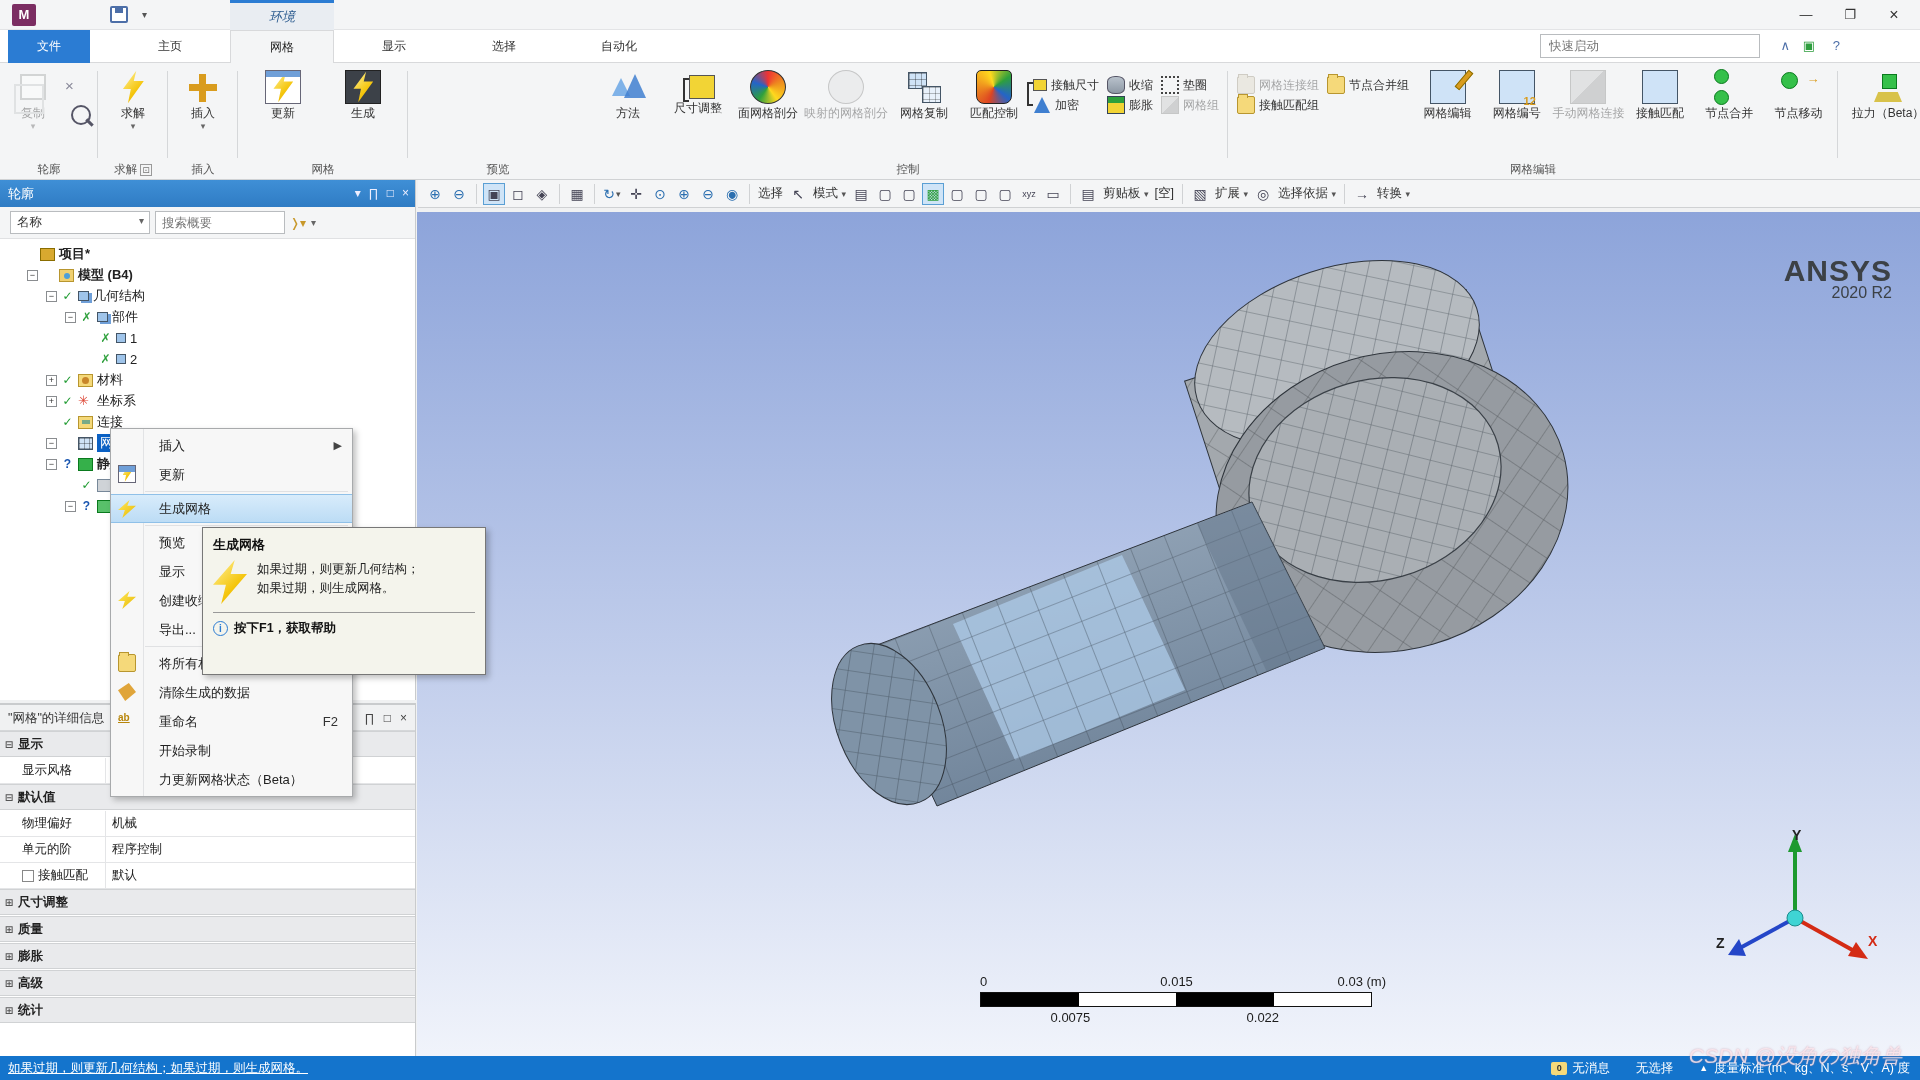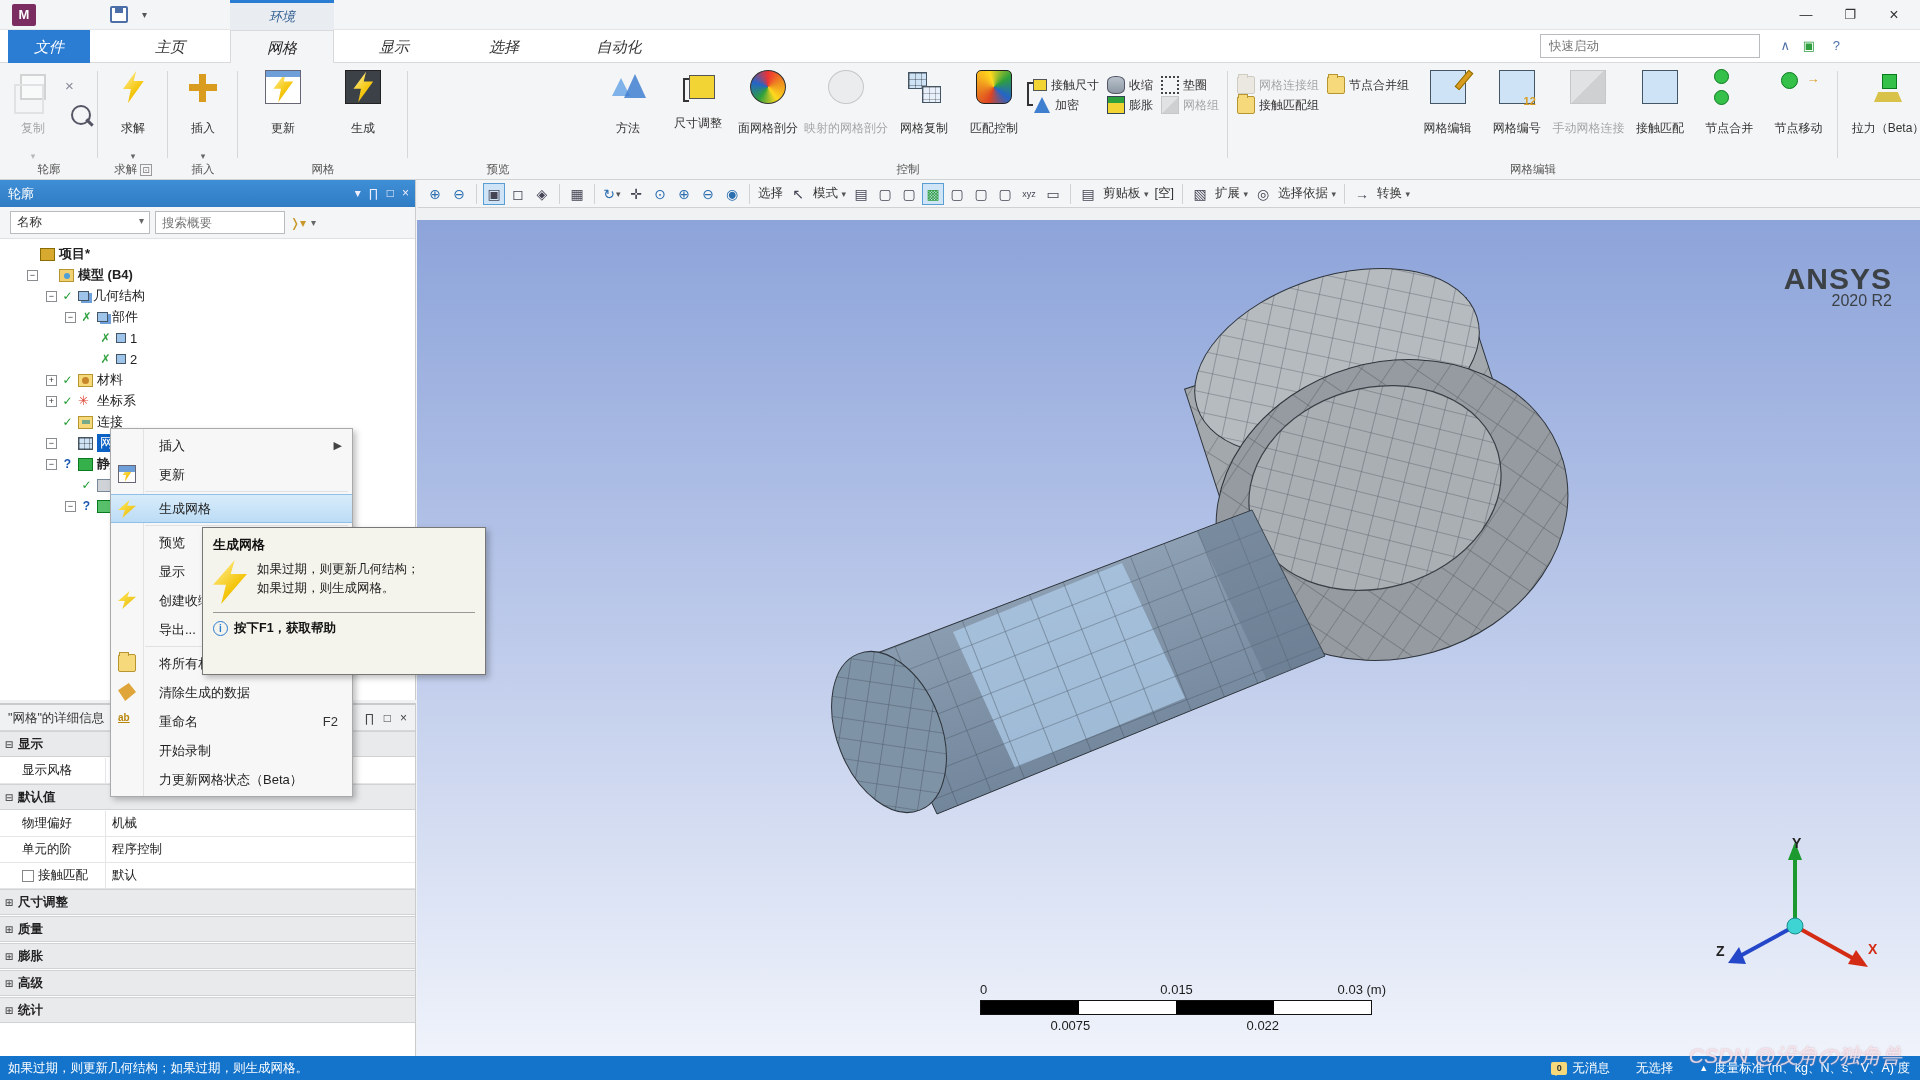--- a/index.html
+++ b/index.html
@@ -12,31 +12,31 @@
   #save-ic { position:absolute; left:110px; top:6px; width:18px; height:17px; border:2px solid #4d6fa8; border-radius:2px; background:#fff;}
   #save-ic::after{content:""; position:absolute; left:3px; top:-1px; width:8px; height:6px; background:#4d6fa8;}
   #tb-drop { position:absolute; left:142px; top:9px; color:#555; font-size:10px;}
   #win-title { position:absolute; left:0; right:0; top:6px; text-align:center; color:#333; font-size:13.5px;}
   .winbtns { position:absolute; right:6px; top:0; height:30px; display:flex; gap:4px; align-items:center;}
   .winbtn { width:40px; height:24px; text-align:center; line-height:24px; color:#333; font-size:13px;}
   
   #ctx-tab { position:absolute; left:230px; top:0px; width:104px; height:30px; background:#e9edf2; border-top:3px solid #2b7cd3; text-align:center; line-height:27px; color:#2b5b8f;font-style:italic;}
   
   #tabrow { position:absolute; left:0; top:30px; width:1920px; height:33px; background:#fff; border-bottom:1px solid #d8d9db;}
-  .tab { position:absolute; top:0; height:33px; text-align:center; line-height:33px; font-size:15px; color:#333;font-style:italic;}
+  .tab { position:absolute; top:0; height:33px; text-align:center; line-height:33px; font-size:12px; color:#333;}
   .tab.file { background:#2b7cd3; color:#fff; }
   .tab.active { background:#f4f5f6; border:1px solid #d8d9db; border-bottom:none; color:#222;}
   #quickbox { position:absolute; right:160px; top:4px; width:220px; height:24px; border:1px solid #b9bcbf; background:#fff; color:#9aa0a6; padding:3px 8px; font-size:12.5px;}
   .tr-ic { position:absolute; top:8px; font-size:13px; color:#4d6fa8;}
   
   #ribbon { position:absolute; left:0; top:63px; width:1920px; height:97px; background:#f4f5f6;}
   #grouprow { position:absolute; left:0; top:160px; width:1920px; height:20px; background:#f4f5f6; border-bottom:1px solid #d0d2d4;}
   .rgroup { position:absolute; top:0; height:97px; display:flex; align-items:flex-start; padding:4px 6px 0 6px; gap:2px;}
   .rgroup::after{content:""; position:absolute; right:0; top:8px; bottom:2px; width:1px; background:#d5d7d9;}
-  .bigbtn { width:78px; display:flex; flex-direction:column; align-items:center; padding-top:3px; gap:18px;justify-content:space-between;}
+  .bigbtn { width:78px; display:flex; flex-direction:column; align-items:center; padding-top:3px; gap:3px;justify-content:space-between;}
   .bigbtn .lbl { font-size:12px; color:#333; text-align:center; line-height:13px; white-space:nowrap;}
   .bigbtn .arr { font-size:9px; color:#666; line-height:6px;}
   .disabled { opacity:.42; filter:grayscale(.8);}
   .smallcol { display:flex; flex-direction:column; padding-top:8px; margin:0 3px;}
   .smallbtn { display:flex; align-items:center; gap:4px; height:20px; font-size:12px; color:#333; white-space:nowrap;}
   .glabel { position:absolute; top:2px; font-size:11.5px; color:#555; text-align:center; width:120px; margin-left:-60px;}
   .dlgl { font-size:9px; border:1px solid #999; padding:0 1px; color:#777; margin-left:3px;}
   
   .ic { width:36px; height:34px; position:relative; flex:none;}
   .ic16 { width:18px; height:18px; position:relative; flex:none;}
@@ -145,34 +145,34 @@
   #tooltip .tbody { display:flex; gap:10px; margin-top:6px;}
   #tooltip .tbolt { width:34px; height:44px; position:relative; flex:none;}
   #tooltip .tbolt::before{content:""; position:absolute; inset:0;
     background:linear-gradient(135deg,#fff3a0,#f5c60f 60%,#d9a800);
     clip-path:polygon(64% 0,0 56%,38% 56%,24% 100%,100% 32%,52% 32%);}
   #tooltip .ttext { font-size:12.5px; color:#222; line-height:19px;}
   #tooltip .tsep { height:1px; background:#999; margin:8px 0 7px 0;}
   #tooltip .tfoot { font-weight:bold; font-size:12.5px; color:#111; display:flex; align-items:center; gap:6px;}
   .info-i { width:15px; height:15px; border-radius:50%; border:1.5px solid #2b7cd3; color:#2b7cd3; font-size:10px; text-align:center; line-height:13px; font-weight:bold;}
   
-  #viewport { position:absolute; left:417px; top:220px; width:1503px; height:794px;}
+  #viewport { position:absolute; left:417px; top:212px; width:1503px; height:794px;}
   #ansyslogo { position:absolute; right:28px; top:42px; text-align:right; color:#3c4146; z-index:5;}
   #ansyslogo .l1 { font-size:30px; font-weight:bold; letter-spacing:1px; font-family:"Liberation Sans",sans-serif;}
   #ansyslogo .l2 { font-size:16px; margin-top:-4px;}
   
   #scalebar { position:absolute; left:563px; top:762px; width:392px; z-index:5; color:#1c1c1c; font-size:13px;}
   #scalebar .labels-top { position:relative; height:16px;}
   #scalebar .bar { display:flex; height:15px; border:1px solid #111; margin-top:2px;}
   #scalebar .seg { flex:1;}
   #scalebar .labels-bot { position:relative; height:16px; margin-top:3px;}
   
   #triad { position:absolute; right:40px; bottom:40px; width:170px; height:140px; z-index:5;}
   
-  #statusbar { position:absolute; left:0; top:1056px; width:1920px; height:24px; background:#1474cc; color:#fff; display:flex; align-items:center; font-size:12.5px;}
+  #statusbar { position:absolute; left:0; top:1056px; width:1920px; height:24px; background:#1474cc; color:#fff; display:flex; align-items:center; font-size:12.5px;text-decoration:underline;}
   #statusbar .left { padding-left:8px;}
   #statusbar .right { position:absolute; right:10px; display:flex; align-items:center; gap:26px;}
   .bubble { width:16px; height:13px; background:#f5d97a; border-radius:2px; position:relative; color:#333; font-size:9px; text-align:center; line-height:12px; font-weight:bold;}
   .bubble::after{content:""; position:absolute; left:2px; bottom:-4px; border:3px solid transparent; border-top-color:#f5d97a;}
   #watermark { position:absolute; right:18px; top:1042px; z-index:70; font-size:21px; color:rgba(255,235,240,.8); text-shadow:0 0 2px rgba(180,120,140,.6); font-style:italic;}
 </style>
 </head>
 <body>
 
 <div id="titlebar">

